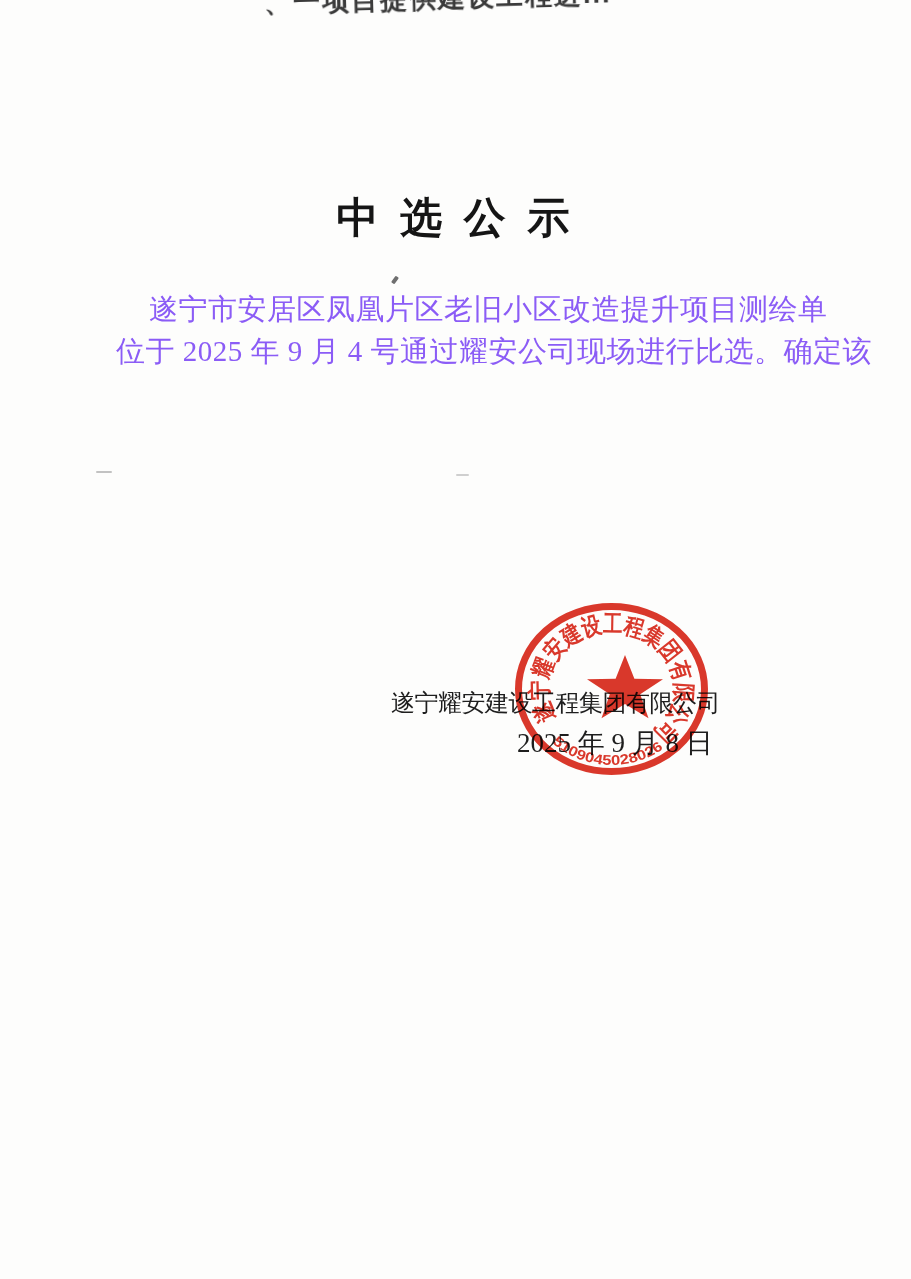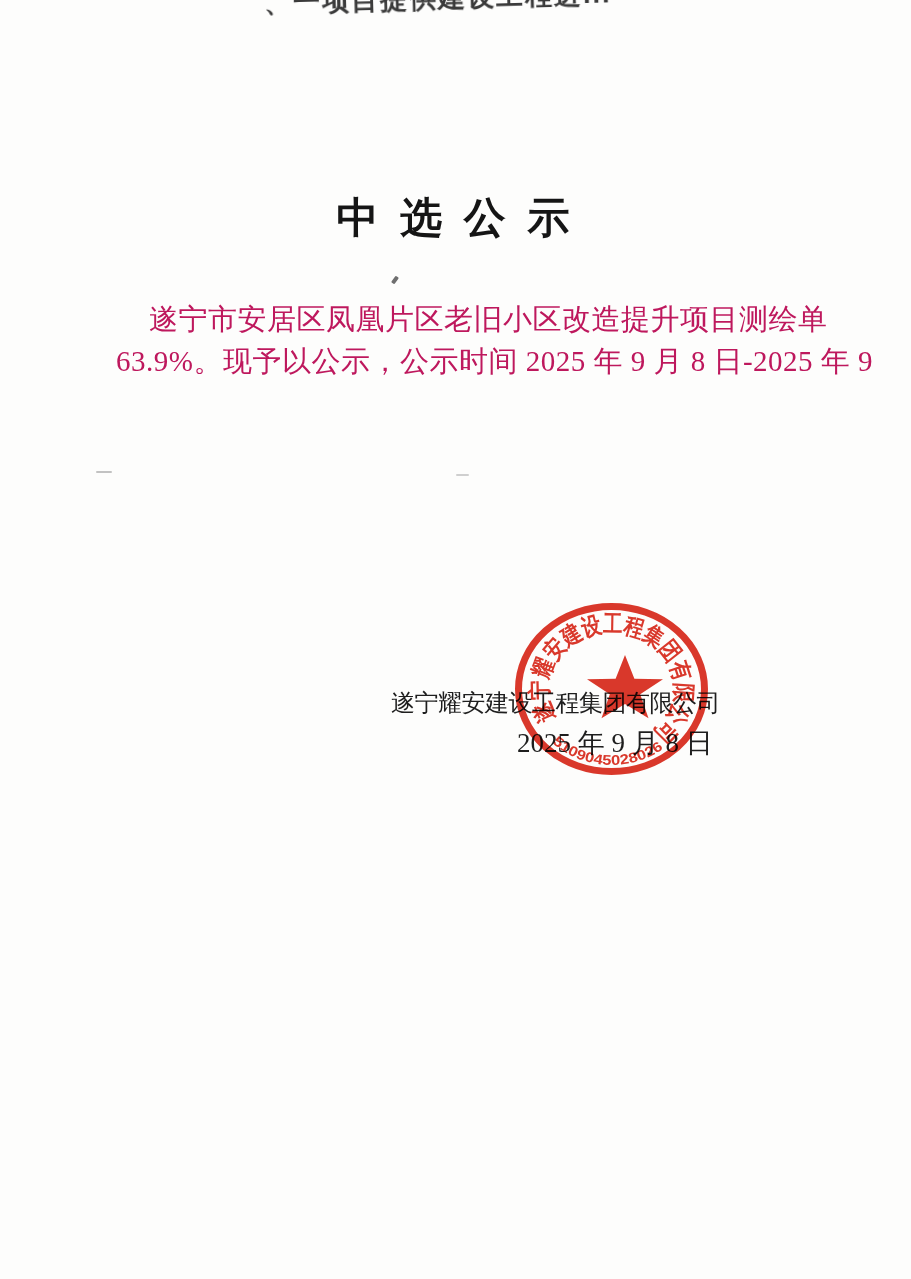--- a/index.html
+++ b/index.html
@@ -19,22 +19,22 @@
     font-family:"Liberation Sans","DejaVu Sans",sans-serif;
     font-weight:bold;font-size:27px;letter-spacing:2px;color:#3a3a3a;
     filter:blur(0.3px);
   }
   .title{
     position:absolute;left:0;right:0;top:190px;margin:0;text-align:center;
     font-family:"Liberation Sans","DejaVu Sans",sans-serif;
     font-size:42px;font-weight:700;letter-spacing:5px;color:#151515;
   }
   .body-block{
-    position:absolute;left:116px;top:298px;width:688px;
-    font-size:29px;line-height:42.3px;letter-spacing:0.5px;color:#be185d;
+    position:absolute;left:116px;top:288px;width:688px;
+    font-size:29px;line-height:42.3px;letter-spacing:0.5px;color:#8b5cf6;
   }
   .line{white-space:nowrap;}
   .line.indent{text-indent:33px;}
   .signature{
     position:absolute;left:391px;top:687px;
     font-size:24px;letter-spacing:-0.5px;color:#1e1e1e;white-space:nowrap;
   }
   .sig-date{
     position:absolute;left:517px;top:725px;
     font-size:27px;color:#1e1e1e;white-space:nowrap;
@@ -58,21 +58,21 @@
 <div class="page">
 
   <div class="top-cut">
     <span>、一项目提供建设工程进...</span>
   </div>
 
   <h1 class="title">中 选 公 示</h1>
 
   <div class="body-block">
     <div class="line indent">遂宁市安居区凤凰片区老旧小区改造提升项目测绘单</div>
-    <div class="line">63.9%。现予以公示，公示时间 2025 年 9 月 8 日-2025 年 9</div>
+    <div class="line">位于 2025 年 9 月 4 号通过耀安公司现场进行比选。确定该</div>
   </div>
 
   <div class="signature">遂宁耀安建设工程集团有限公司</div>
 
   <div class="sig-date">2025 年 9 月 8 日</div>
 
   <svg class="seal" width="210" height="195" viewBox="0 0 210 195">
     <defs>
       <path id="ringTextPath" d="M 48.1 123.5 A 64 57 0 1 1 144.6 138.7" fill="none"></path>
       <path id="serialPath" d="M 44.1 148.7 A 84 76 0 0 0 162.9 148.7" fill="none"></path>

